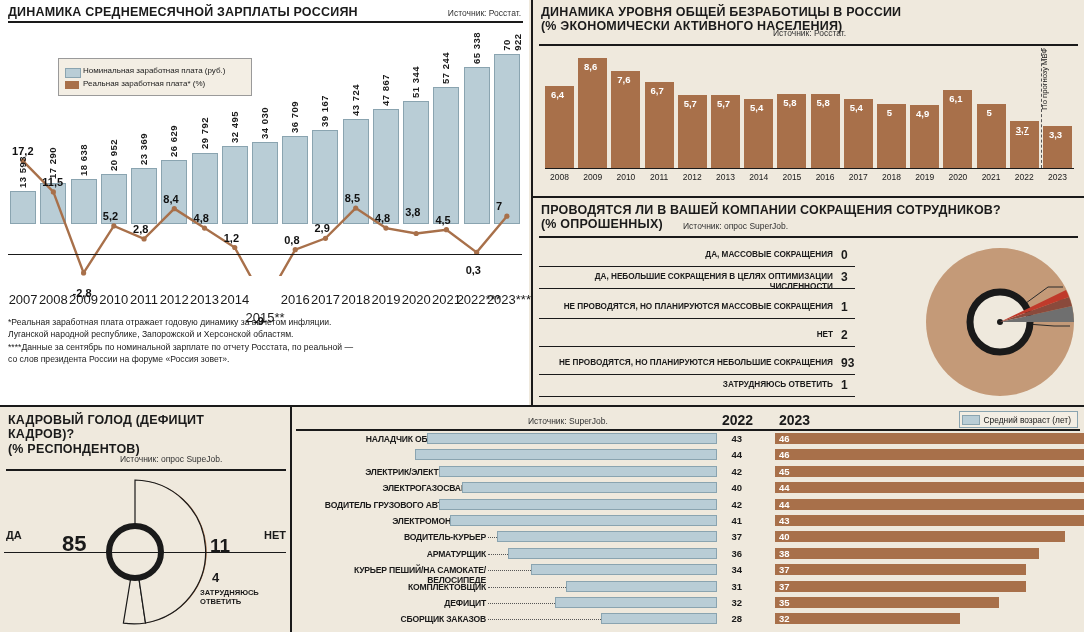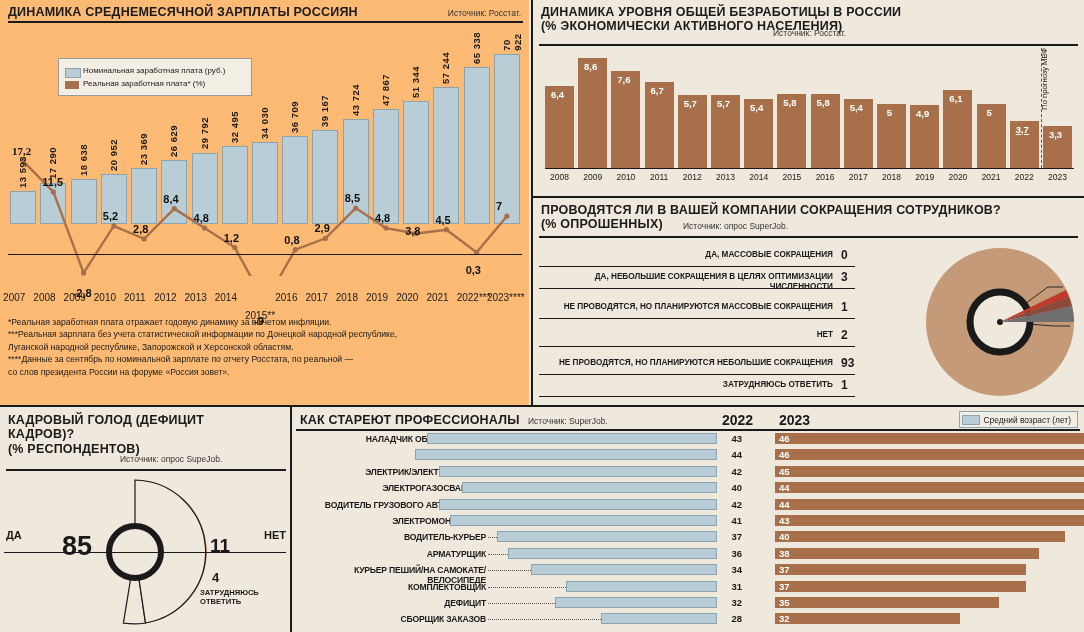--- a/index.html
+++ b/index.html
@@ -11,30 +11,30 @@
     overflow:hidden;
     position:relative;
   }
   .panel{position:absolute;box-sizing:border-box;}
 
   
   .title{font-weight:bold;font-size:12.5px;letter-spacing:.2px;line-height:1.15;}
   .src{font-size:8.5px;color:#333;}
 
   
-  #p1{left:0;top:0;width:529px;height:405px;background:#fdba74;}
+  #p1{left:0;top:0;width:529px;height:405px;background:#ffffff;}
   #p1 .hd{position:absolute;left:8px;top:5px;}
   #p1 .hdsrc{position:absolute;right:8px;top:8px;}
   #p1 .rule{position:absolute;left:8px;right:6px;top:21px;height:2px;background:#1a1a1a;}
   .sal-plot{position:absolute;left:8px;top:26px;width:514px;height:250px;}
   .sal-col{position:absolute;bottom:0;width:26px;}
   .sal-bar{position:absolute;bottom:0;width:26px;background:#b9cdd6;border:1px solid #8aa4b0;box-sizing:border-box;}
   .sal-vlab{position:absolute;font-size:9.5px;font-weight:bold;writing-mode:vertical-rl;transform:rotate(180deg);letter-spacing:.5px;}
   .axis-line{position:absolute;left:0;right:0;height:1px;background:#1a1a1a;}
-  .yearlab{position:absolute;font-size:10px;text-align:left;width:40px;}
+  .yearlab{position:absolute;font-size:13px;text-align:center;width:40px;}
   .legend-box{position:absolute;left:58px;top:58px;width:192px;height:36px;background:#f3eee4;border:1px solid #9a9a9a;}
   .legend-row{position:absolute;left:6px;font-size:8px;white-space:nowrap;}
   .lg-sw{position:absolute;left:0;width:14px;height:8px;}
   .lg-tx{position:absolute;left:18px;top:-1px;}
   .ptlab{position:absolute;font-size:11px;font-weight:bold;color:#111;}
   .notes{position:absolute;left:8px;top:316px;width:510px;font-size:8.6px;line-height:1.45;}
 
   
   #p2{left:531px;top:0;width:553px;height:196px;background:#efe9dd;border-left:2px solid #1a1a1a;}
   #p2 .hd{position:absolute;left:8px;top:5px;width:420px;}
@@ -58,21 +58,21 @@
   .pie-wrap{position:absolute;right:6px;top:44px;width:190px;height:160px;}
 
   
   #p4{left:0;top:405px;width:290px;height:227px;background:#efe9dd;border-top:2px solid #1a1a1a;}
   #p4 .hd{position:absolute;left:8px;top:6px;width:250px;}
   #p4 .hdsrc{position:absolute;left:120px;top:47px;}
   #p4 .rule{position:absolute;left:6px;right:4px;top:62px;height:2px;background:#1a1a1a;}
   .donut{position:absolute;left:60px;top:70px;width:150px;height:150px;}
   .d-yes{position:absolute;left:6px;top:122px;font-size:11px;font-weight:bold;}
   .d-no{position:absolute;right:4px;top:122px;font-size:11px;font-weight:bold;}
-  .d-85{position:absolute;left:62px;top:124px;font-size:27px;font-weight:bold;}
+  .d-85{position:absolute;left:62px;top:124px;font-size:22px;font-weight:bold;}
   .d-11{position:absolute;left:210px;top:128px;font-size:19px;font-weight:bold;}
   .d-4{position:absolute;left:212px;top:163px;font-size:13px;font-weight:bold;}
   .d-hard{position:absolute;left:200px;top:182px;font-size:7.6px;font-weight:bold;line-height:1.15;}
 
   
   #p5{left:290px;top:405px;width:794px;height:227px;background:#efe9dd;border-top:2px solid #1a1a1a;border-left:2px solid #1a1a1a;}
   #p5 .hd{position:absolute;left:8px;top:6px;}
   #p5 .hdsrc{position:absolute;left:236px;top:9px;}
   #p5 .rule{position:absolute;left:4px;right:4px;top:22px;height:2px;background:#1a1a1a;}
   .yr-h{position:absolute;top:5px;font-size:14px;font-weight:bold;}
@@ -162,34 +162,34 @@
         <circle cx="287.2352941176471" cy="223.68" r="2.6" fill="#a8704a"></circle>
         <circle cx="317.47058823529414" cy="212.34" r="2.6" fill="#a8704a"></circle>
         <circle cx="347.70588235294116" cy="182.1" r="2.6" fill="#a8704a"></circle>
         <circle cx="377.94117647058823" cy="202.07999999999998" r="2.6" fill="#a8704a"></circle>
         <circle cx="408.1764705882353" cy="207.48" r="2.6" fill="#a8704a"></circle>
         <circle cx="438.4117647058823" cy="203.7" r="2.6" fill="#a8704a"></circle>
         <circle cx="468.6470588235294" cy="226.38" r="2.6" fill="#a8704a"></circle>
         <circle cx="498.88235294117646" cy="190.2" r="2.6" fill="#a8704a"></circle>
       </svg>
     <div id="sal-ptlabels">
-        <div class="ptlab" style="left: 4.11765px; top: 119.12px; font-family: Liberation Serif, serif;">17,2</div>
+        <div class="ptlab" style="left: 4.11765px; top: 119.12px;">17,2</div>
         <div class="ptlab" style="left: 34.3529px; top: 149.9px;">11,5</div>
         <div class="ptlab" style="left: 64.5882px; top: 260.9px;">-2,8</div>
         <div class="ptlab" style="left: 94.8235px; top: 183.92px;">5,2</div>
         <div class="ptlab" style="left: 125.059px; top: 196.88px;">2,8</div>
         <div class="ptlab" style="left: 155.294px; top: 166.64px;">8,4</div>
         <div class="ptlab" style="left: 185.529px; top: 186.08px;">4,8</div>
         <div class="ptlab" style="left: 215.765px; top: 205.52px;">1,2</div>
         <div class="ptlab" style="left: 246px; top: 288.6px;">-9</div>
         <div class="ptlab" style="left: 276.235px; top: 207.68px;">0,8</div>
         <div class="ptlab" style="left: 306.471px; top: 196.34px;">2,9</div>
         <div class="ptlab" style="left: 336.706px; top: 166.1px;">8,5</div>
         <div class="ptlab" style="left: 366.941px; top: 186.08px;">4,8</div>
-        <div class="ptlab" style="left: 397.176px; top: 199px;">3,8</div>
+        <div class="ptlab" style="left: 397.176px; top: 180px;">3,8</div>
         <div class="ptlab" style="left: 427.412px; top: 187.7px; text-align: right;">4,5</div>
         <div class="ptlab" style="left: 457.647px; top: 238.38px;">0,3</div>
         <div class="ptlab" style="left: 487.882px; top: 174.2px;">7</div>
       </div>
   <div class="sal-vlab" style="left: 9.11765px; bottom: 87.6232px;">13 593</div>
       <div class="sal-vlab" style="left: 39.3529px; bottom: 96.496px;">17 290</div>
       <div class="sal-vlab" style="left: 69.5882px; bottom: 99.7312px;">18 638</div>
       <div class="sal-vlab" style="left: 99.8235px; bottom: 105.285px;">20 952</div>
       <div class="sal-vlab" style="left: 130.059px; bottom: 111.086px;">23 369</div>
       <div class="sal-vlab" style="left: 160.294px; bottom: 118.91px;">26 629</div>
@@ -233,21 +233,20 @@
       <div class="yearlab" style="left: 335.706px; top: 292px;">2018</div>
       <div class="yearlab" style="left: 365.941px; top: 292px;">2019</div>
       <div class="yearlab" style="left: 396.176px; top: 292px;">2020</div>
       <div class="yearlab" style="left: 426.412px; top: 292px;">2021</div>
       <div class="yearlab" style="left: 456.647px; top: 292px;">2022***</div>
       <div class="yearlab" style="left: 486.882px; top: 292px;">2023****</div>
     </div>
 
   <div class="notes">
     <div>*Реальная заработная плата отражает годовую динамику за вычетом инфляции.</div>
-    <div>***Реальная зарплата без учета статистической информации по Донецкой народной республике,</div>
     <div>Луганской народной республике, Запорожской и Херсонской областям.</div>
     <div>****Данные за сентябрь по номинальной зарплате по отчету Росстата, по реальной —</div>
     <div>со слов президента России на форуме «Россия зовет».</div>
   </div>
 </div>
 
 <div class="panel" id="p2">
   <div class="hd title">
     <div>ДИНАМИКА УРОВНЯ ОБЩЕЙ БЕЗРАБОТИЦЫ В РОССИИ</div>
     <div>(% ЭКОНОМИЧЕСКИ АКТИВНОГО НАСЕЛЕНИЯ)</div>
@@ -380,21 +379,20 @@
 
   <div class="d-yes">ДА</div>
   <div class="d-no">НЕТ</div>
   <div class="d-85">85</div>
   <div class="d-11">11</div>
   <div class="d-4">4</div>
   <div class="d-hard">ЗАТРУДНЯЮСЬ ОТВЕТИТЬ</div>
 </div>
 
 <div class="panel" id="p5">
-  <div class="hd title">КАК СТАРЕЮТ ПРОФЕССИОНАЛЫ</div>
   <div class="hdsrc src">Источник: SuperJob.</div>
   <div class="yr-h" style="left:430px;">2022</div>
   <div class="yr-h" style="left:487px;">2023</div>
   <div class="pr-leg">
     <i></i>
     <span>Средний возраст (лет)</span>
   </div>
   <div class="rule"></div>
   <div id="pr-rows">
       <div class="pr-row" style="top: 26px;">

